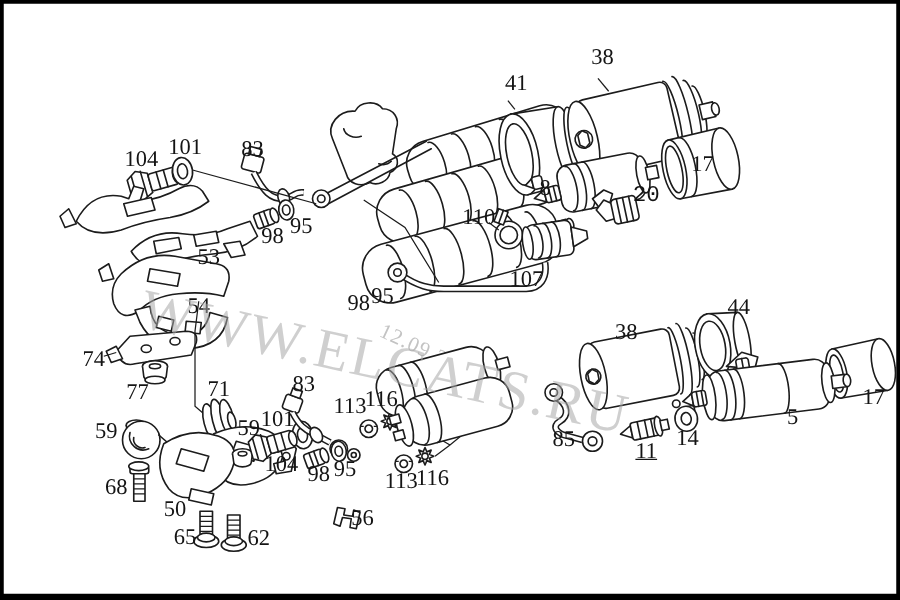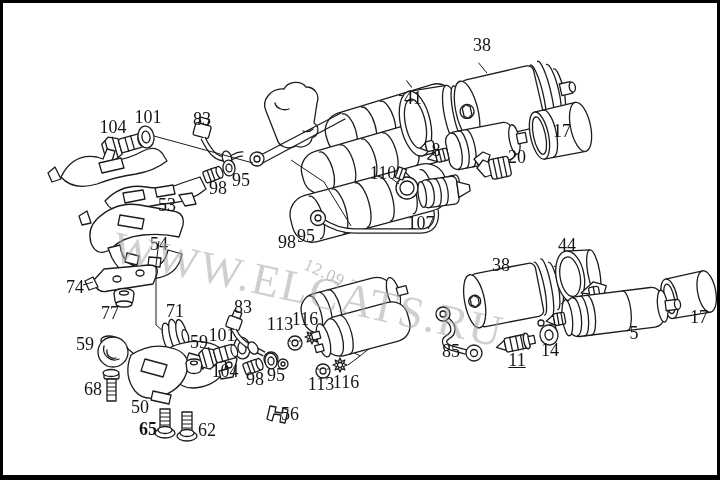--- a/index.html
+++ b/index.html
@@ -377,52 +377,52 @@
       <circle class="pw" cx="471" cy="350" r="3.5"></circle>
     </g>
   </svg>
 
   <div id="callout-layer">
       <span class="callout" style="left: 110px; top: 124px;">104</span>
       <span class="callout" style="left: 145px; top: 114px;">101</span>
       <span class="callout" style="left: 199px; top: 116px;">83</span>
       <span class="callout" style="left: 215px; top: 185px;">98</span>
       <span class="callout" style="left: 238px; top: 177px;">95</span>
-      <span class="callout" style="left: 410px; top: 63px; margin-top: 32px;">41</span>
+      <span class="callout" style="left: 410px; top: 63px;">41</span>
       <span class="callout" style="left: 479px; top: 42px;">38</span>
       <span class="callout" style="left: 559px; top: 128px;">17</span>
       <span class="callout" style="left: 433px; top: 147px;">8</span>
-      <span class="callout" style="left: 514px; top: 154px;">20</span>
+      <span class="callout" style="left: 514px; top: 154px; font-family: Liberation Mono, monospace;">20</span>
       <span class="callout" style="left: 380px; top: 170px;">110</span>
       <span class="callout" style="left: 418px; top: 220px;">107</span>
       <span class="callout" style="left: 284px; top: 239px;">98</span>
       <span class="callout" style="left: 303px; top: 233px;">95</span>
       <span class="callout" style="left: 164px; top: 202px; text-align: center;">53</span>
       <span class="callout" style="left: 156px; top: 241px;">54</span>
       <span class="callout" style="left: 72px; top: 284px;">74</span>
       <span class="callout" style="left: 107px; top: 310px;">77</span>
       <span class="callout" style="left: 172px; top: 308px;">71</span>
       <span class="callout" style="left: 82px; top: 341px;">59</span>
       <span class="callout" style="left: 196px; top: 339px;">59</span>
       <span class="callout" style="left: 219px; top: 332px;">101</span>
       <span class="callout" style="left: 222px; top: 368px;">104</span>
       <span class="callout" style="left: 90px; top: 386px;">68</span>
       <span class="callout" style="left: 137px; top: 404px;">50</span>
-      <span class="callout" style="left: 145px; top: 426px; font-weight: bold;">65</span>
+      <span class="callout" style="left: 145px; top: 426px;">65</span>
       <span class="callout" style="left: 204px; top: 427px; text-align: center;">62</span>
       <span class="callout" style="left: 240px; top: 304px;">83</span>
       <span class="callout" style="left: 277px; top: 321px;">113</span>
       <span class="callout" style="left: 302px; top: 316px;">116</span>
       <span class="callout" style="left: 252px; top: 376px;">98</span>
       <span class="callout" style="left: 273px; top: 372px;">95</span>
       <span class="callout" style="left: 318px; top: 381px;">113</span>
       <span class="callout" style="left: 343px; top: 379px;">116</span>
       <span class="callout" style="left: 287px; top: 411px;">56</span>
       <span class="callout" style="left: 498px; top: 262px;">38</span>
-      <span class="callout" style="left: 564px; top: 242px; text-align: right;">44</span>
+      <span class="callout" style="left: 588px; top: 242px; text-align: right;">44</span>
       <span class="callout" style="left: 696px; top: 314px;">17</span>
       <span class="callout" style="left: 631px; top: 330px;">5</span>
       <span class="callout" style="left: 547px; top: 347px;">14</span>
       <span class="callout" style="left: 448px; top: 348px; font-family: Liberation Serif, serif;">85</span>
       <span class="callout" style="left: 514px; top: 357px; text-decoration: underline;">11</span>
     </div>
 
   <div id="site-wm">WWW.ELCATS.RU</div>
 </div>
 

